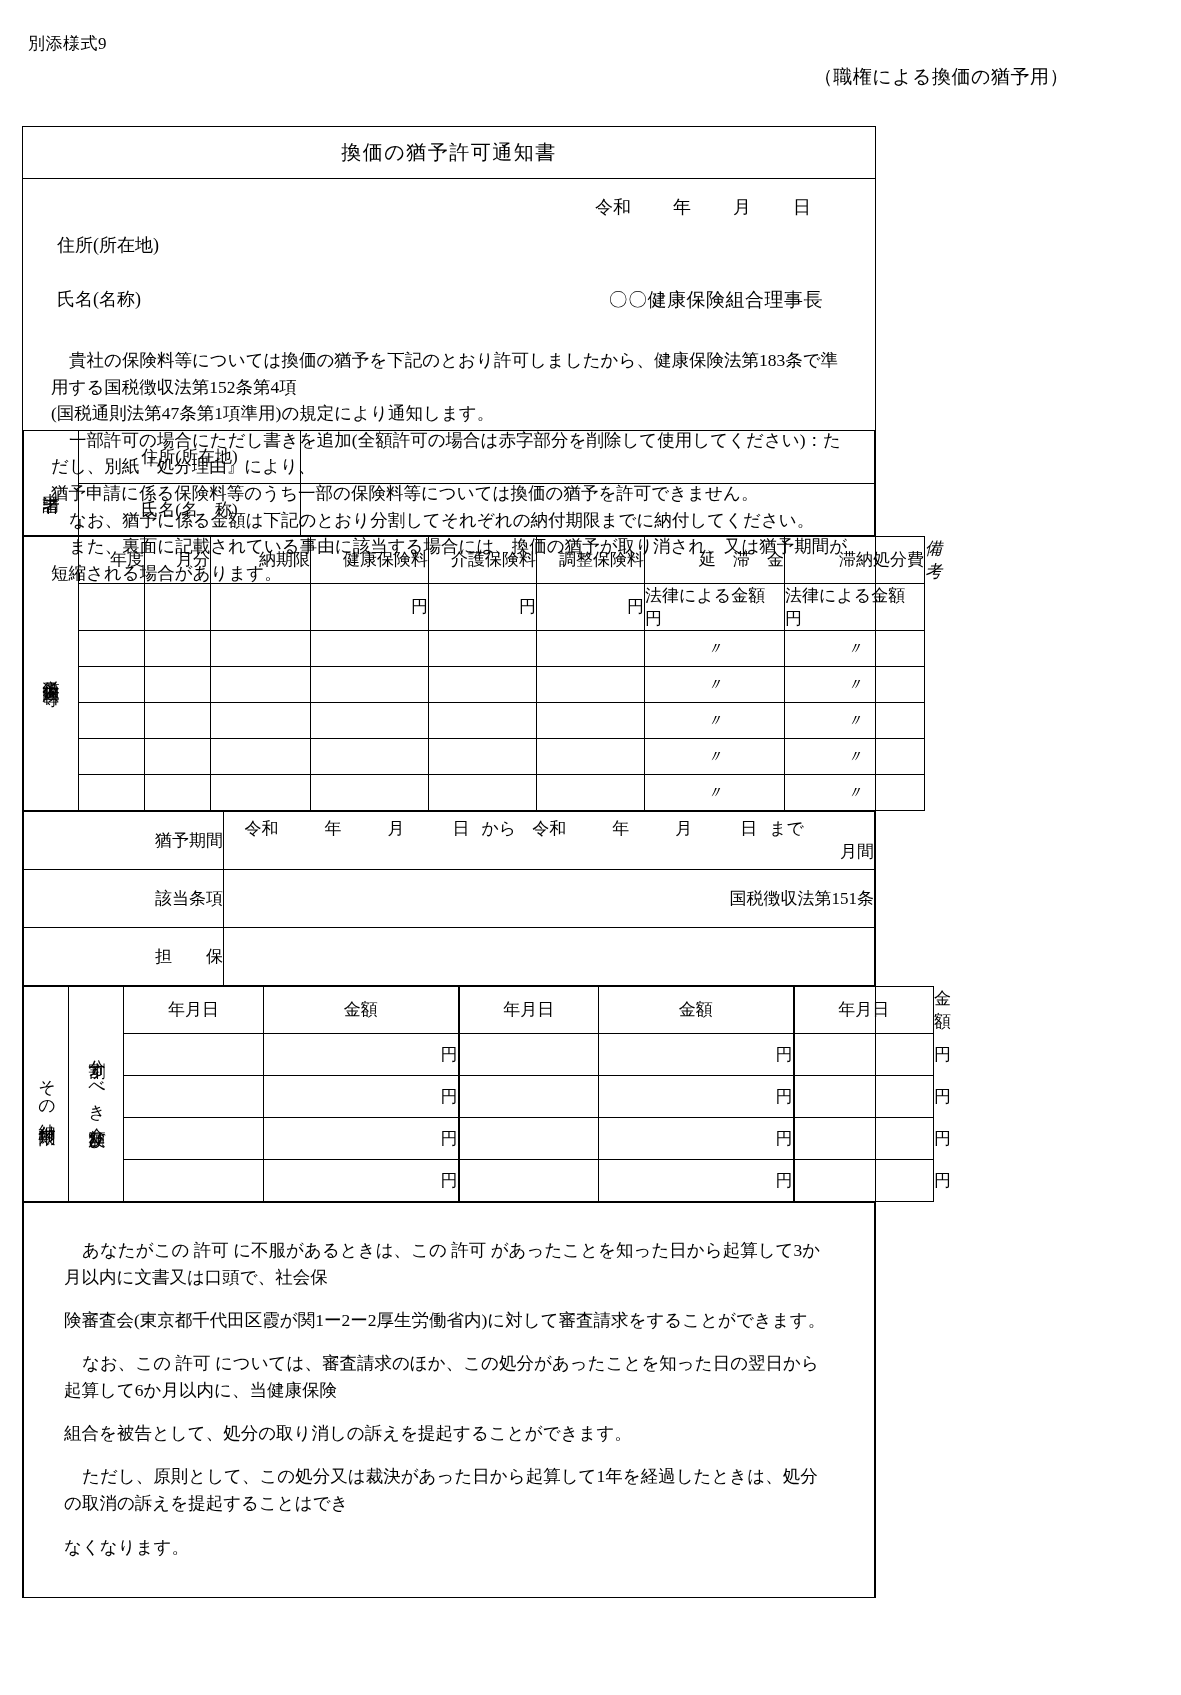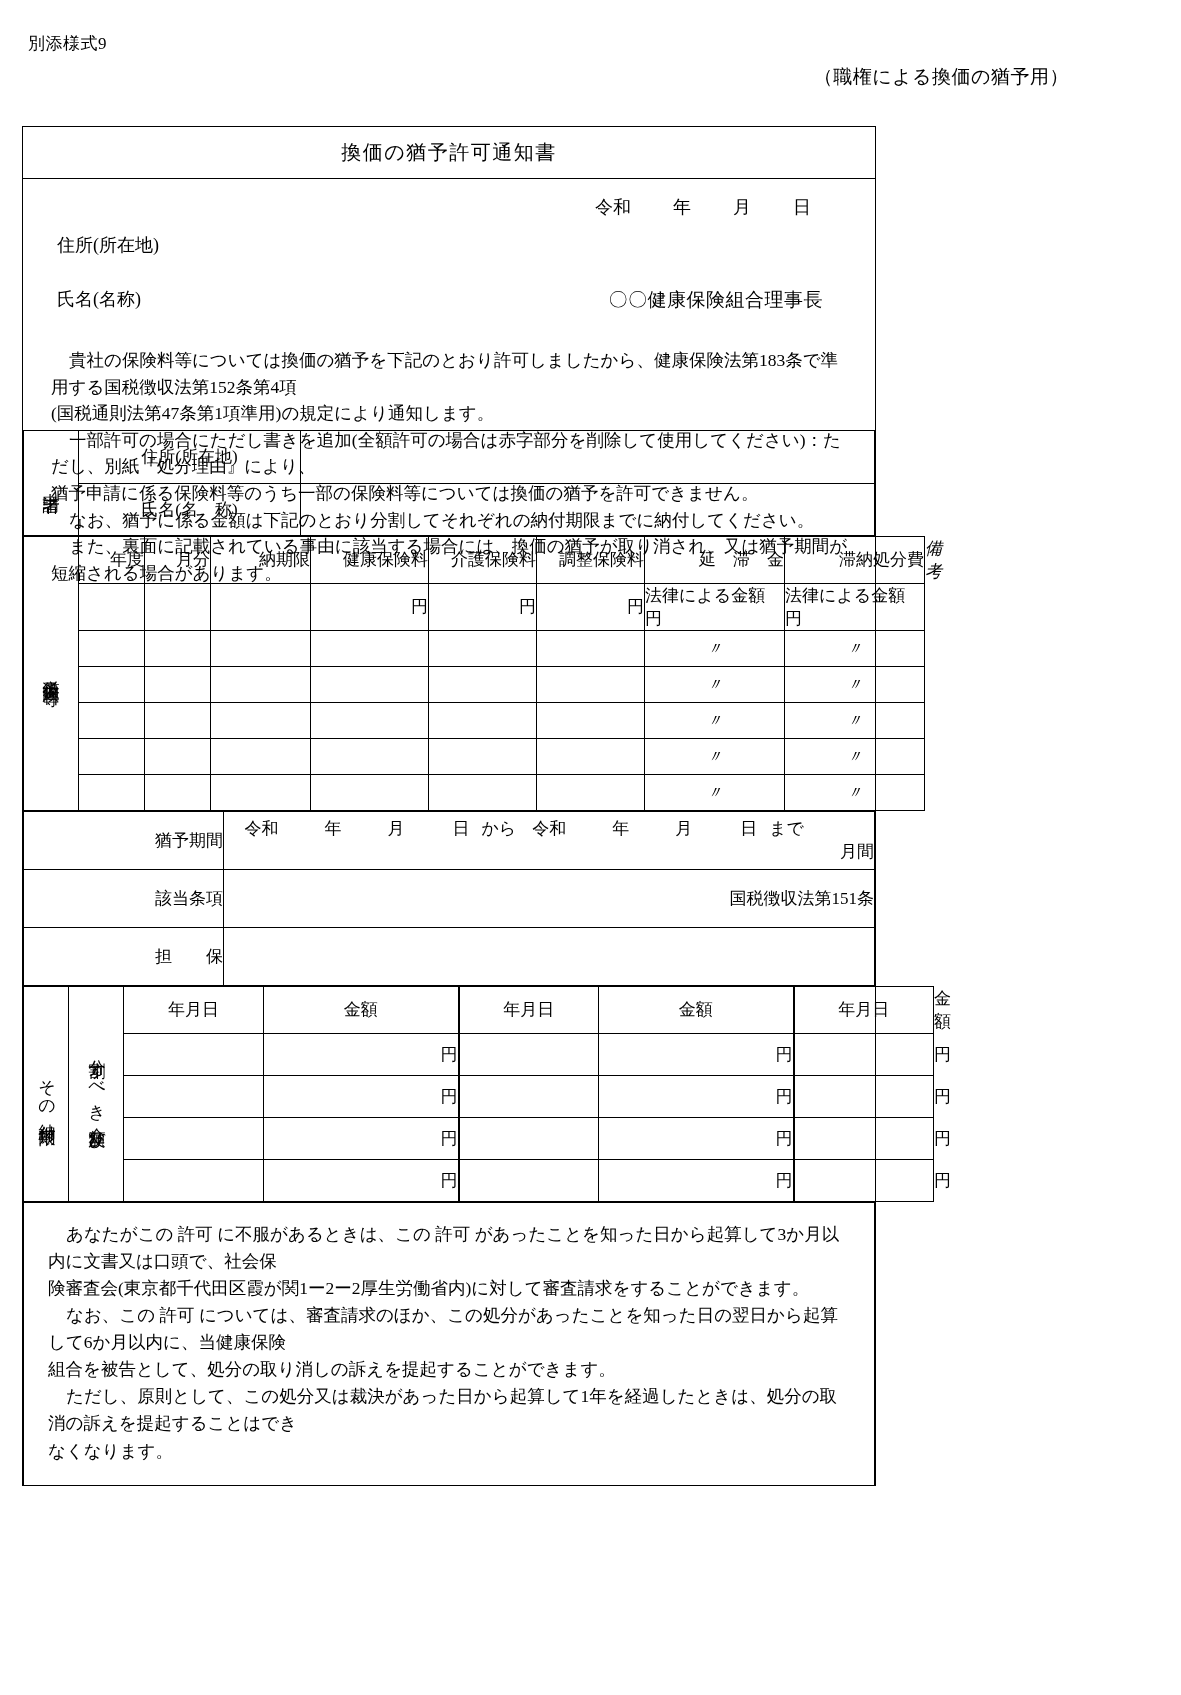--- a/index.html
+++ b/index.html
@@ -167,21 +167,21 @@
   
   .footer-band {
     border-top: 1.6px solid #000;
     border-bottom: 1.6px solid #000;
     border-left: 1.6px solid #000;
     border-right: 1.6px solid #000;
     padding: 18px 24px 20px 24px;
     font-size: 17.5px;
     line-height: 1.55;
   }
-  .footer-band p { margin: 0; }
+  .footer-band p { margin: 16px; }
   .footer-band p.ind { text-indent: 18px; }
 </style>
 </head>
 <body>
 
 <div class="page">
 
   <div class="form-no">別添様式9</div>
   <div class="usage-note">（職権による換価の猶予用）</div>
 

